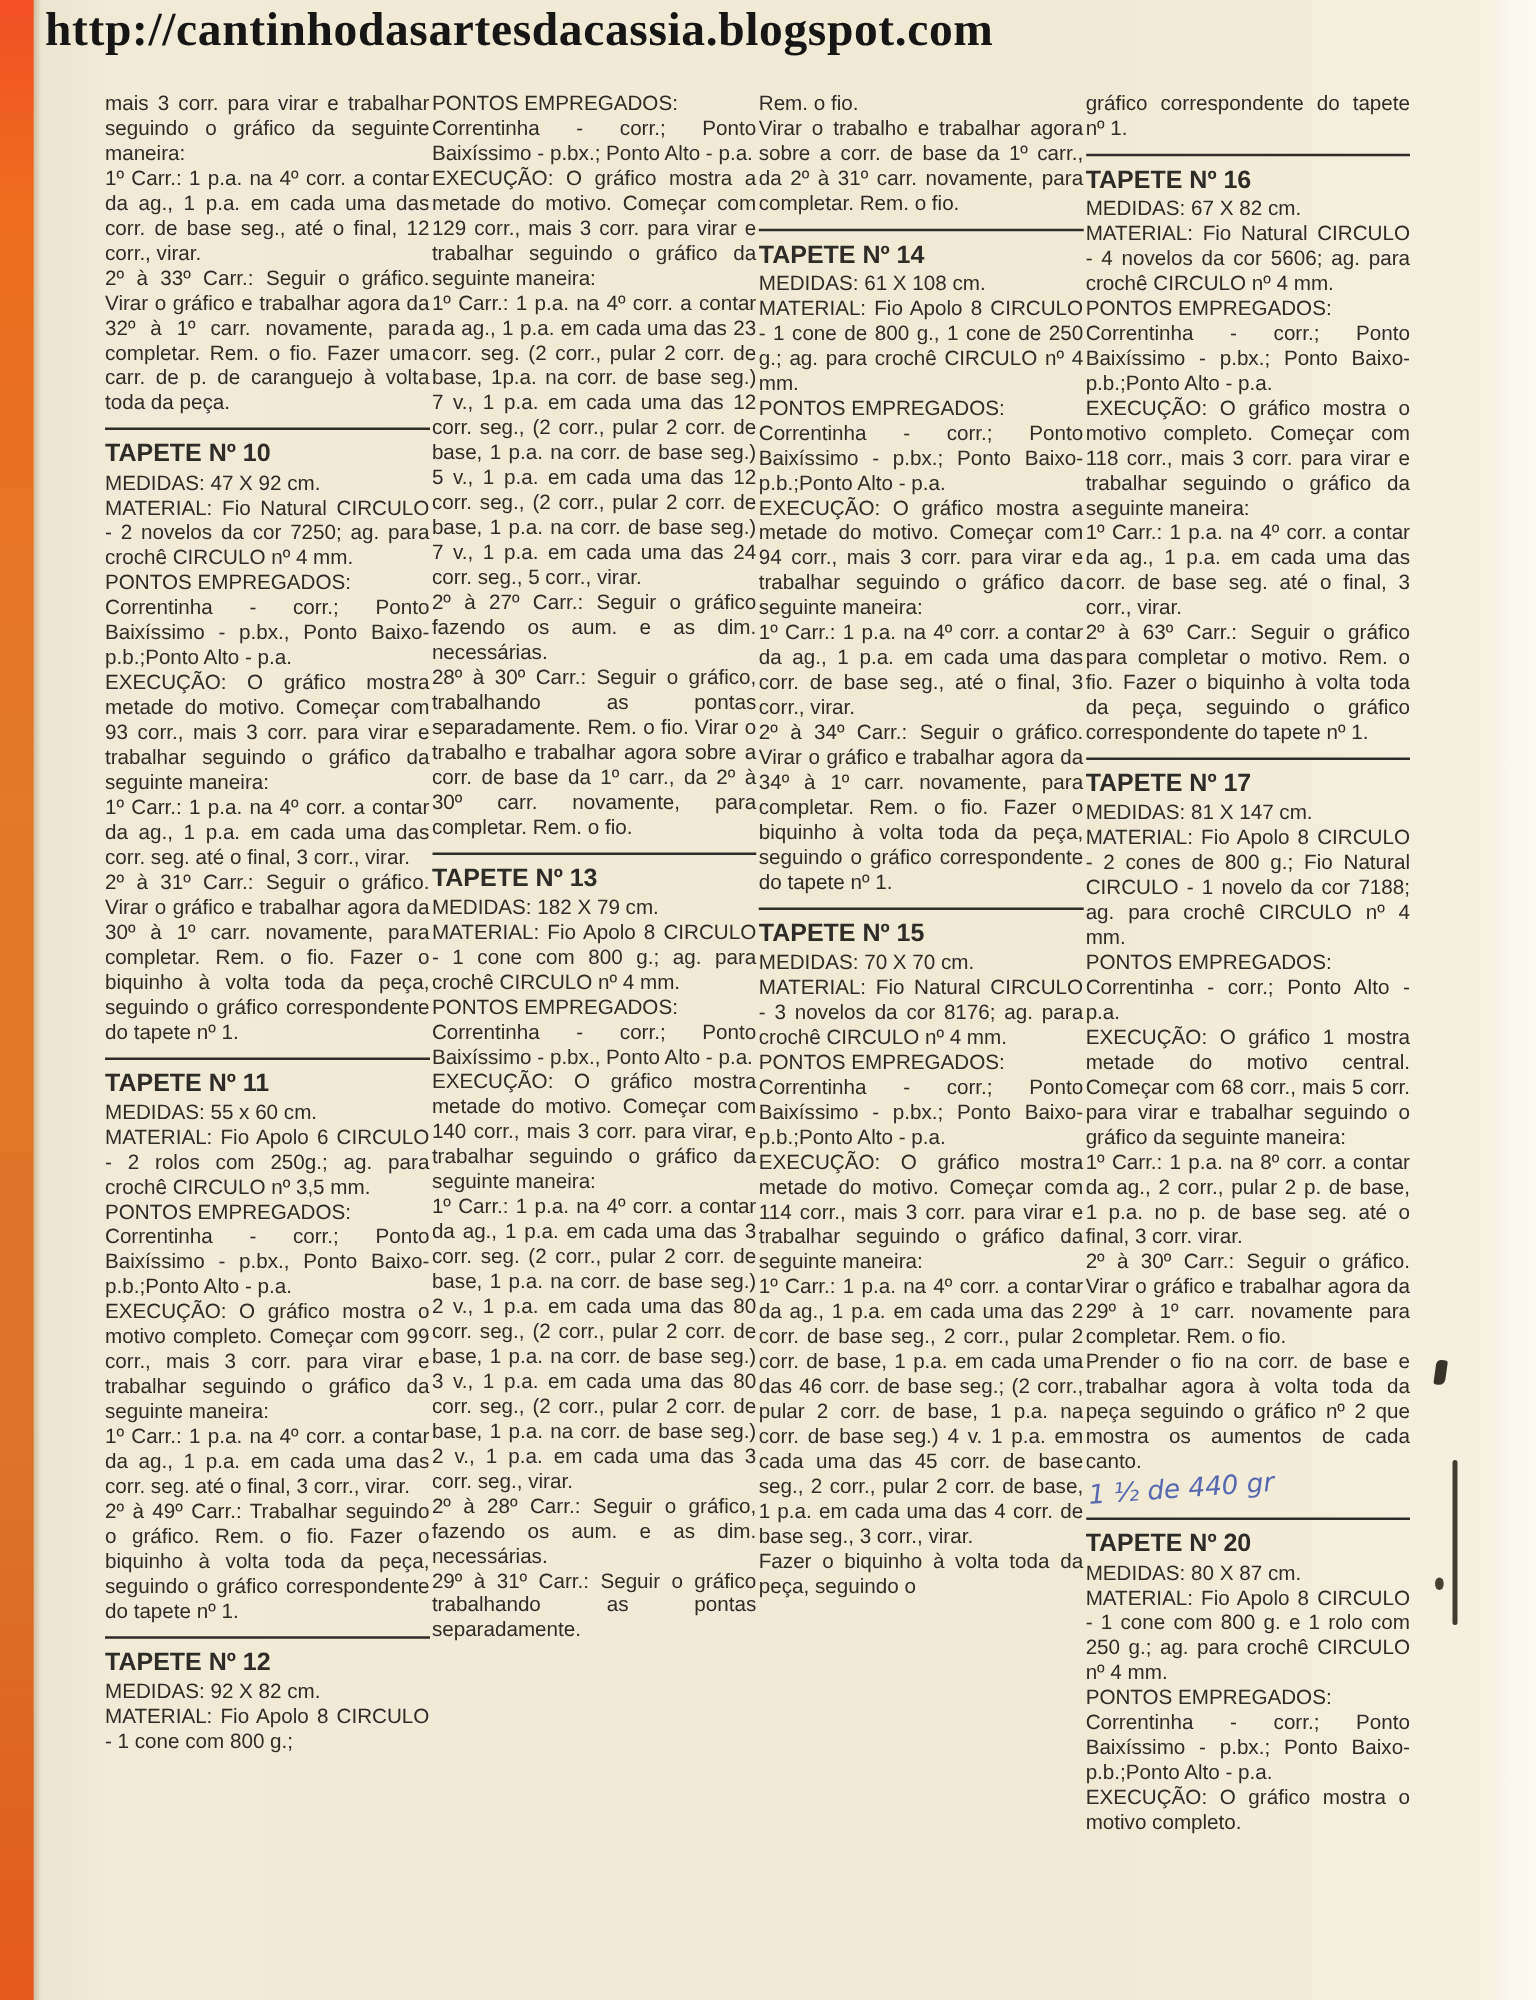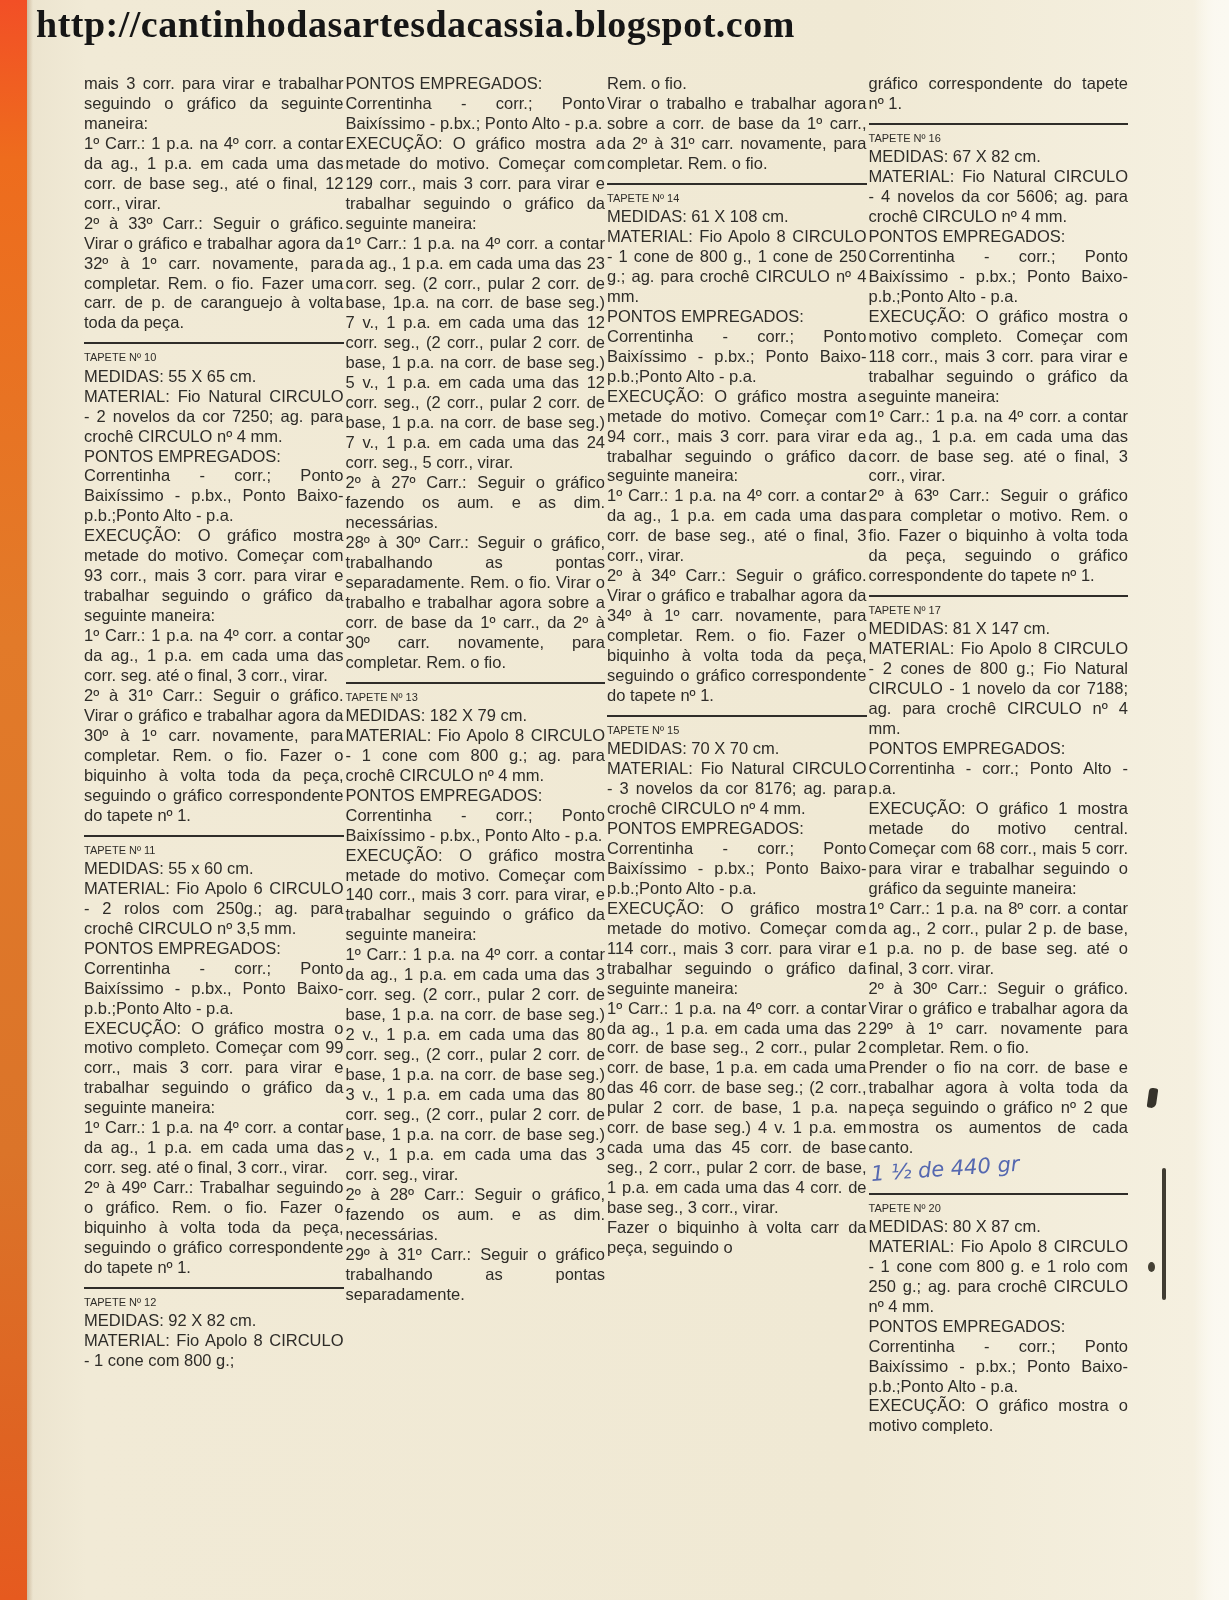--- a/index.html
+++ b/index.html
@@ -65,22 +65,22 @@
     text-align: justify;
     color: var(--ink, #2e2c28);
   }
 
   .column p { margin: 0; }
 
   .column h3.heading {
     margin: 9px 0 2px 0;
     padding-top: 7px;
     border-top: 2px solid var(--rule, #2f2d29);
-    font-size: 11px;
-    font-weight: 400;
+    font-size: 20px;
+    font-weight: 700;
     line-height: 1.21;
     text-align: left;
   }
 
   .column p.handwritten {
     font-family: "DejaVu Sans", sans-serif;
     font-style: italic;
     font-size: 21px;
     color: var(--handwriting-blue, #5568b0);
     transform: rotate(-4deg);
@@ -117,21 +117,21 @@
   <div class="right-margin"></div>
 
   <h1 class="url-header">http://cantinhodasartesdacassia.blogspot.com</h1>
 
   <div class="columns" id="columns">
       <div class="column">
         <p class="para">mais 3 corr. para virar e trabalhar seguindo o gráfico da seguinte maneira:</p>
         <p class="para">1º Carr.: 1 p.a. na 4º corr. a contar da ag., 1 p.a. em cada uma das corr. de base seg., até o final, 12 corr., virar.</p>
         <p class="para">2º à 33º Carr.: Seguir o gráfico. Virar o gráfico e trabalhar agora da 32º à 1º carr. novamente, para completar. Rem. o fio. Fazer uma carr. de p. de caranguejo à volta toda da peça.</p>
         <h3 class="heading">TAPETE Nº 10</h3>
-        <p class="para">MEDIDAS: 55 X 65 cm.</p>
+        <p class="para">MEDIDAS: 47 X 92 cm.</p>
         <p class="para">MATERIAL: Fio Natural CIRCULO - 2 novelos da cor 7250; ag. para crochê CIRCULO nº 4 mm.</p>
         <p class="para">PONTOS EMPREGADOS:</p>
         <p class="para">Correntinha - corr.; Ponto Baixíssimo - p.bx., Ponto Baixo- p.b.;Ponto Alto - p.a.</p>
         <p class="para">EXECUÇÃO: O gráfico mostra metade do motivo. Começar com 93 corr., mais 3 corr. para virar e trabalhar seguindo o gráfico da seguinte maneira:</p>
         <p class="para">1º Carr.: 1 p.a. na 4º corr. a contar da ag., 1 p.a. em cada uma das corr. seg. até o final, 3 corr., virar.</p>
         <p class="para">2º à 31º Carr.: Seguir o gráfico. Virar o gráfico e trabalhar agora da 30º à 1º carr. novamente, para completar. Rem. o fio. Fazer o biquinho à volta toda da peça, seguindo o gráfico correspondente do tapete nº 1.</p>
         <h3 class="heading">TAPETE Nº 11</h3>
         <p class="para">MEDIDAS: 55 x 60 cm.</p>
         <p class="para">MATERIAL: Fio Apolo 6 CIRCULO - 2 rolos com 250g.; ag. para crochê CIRCULO nº 3,5 mm.</p>
         <p class="para">PONTOS EMPREGADOS:</p>
@@ -171,21 +171,21 @@
         <p class="para">EXECUÇÃO: O gráfico mostra a metade do motivo. Começar com 94 corr., mais 3 corr. para virar e trabalhar seguindo o gráfico da seguinte maneira:</p>
         <p class="para">1º Carr.: 1 p.a. na 4º corr. a contar da ag., 1 p.a. em cada uma das corr. de base seg., até o final, 3 corr., virar.</p>
         <p class="para">2º à 34º Carr.: Seguir o gráfico. Virar o gráfico e trabalhar agora da 34º à 1º carr. novamente, para completar. Rem. o fio. Fazer o biquinho à volta toda da peça, seguindo o gráfico correspondente do tapete nº 1.</p>
         <h3 class="heading">TAPETE Nº 15</h3>
         <p class="para">MEDIDAS: 70 X 70 cm.</p>
         <p class="para">MATERIAL: Fio Natural CIRCULO - 3 novelos da cor 8176; ag. para crochê CIRCULO nº 4 mm.</p>
         <p class="para">PONTOS EMPREGADOS:</p>
         <p class="para">Correntinha - corr.; Ponto Baixíssimo - p.bx.; Ponto Baixo- p.b.;Ponto Alto - p.a.</p>
         <p class="para">EXECUÇÃO: O gráfico mostra metade do motivo. Começar com 114 corr., mais 3 corr. para virar e trabalhar seguindo o gráfico da seguinte maneira:</p>
         <p class="para">1º Carr.: 1 p.a. na 4º corr. a contar da ag., 1 p.a. em cada uma das 2 corr. de base seg., 2 corr., pular 2 corr. de base, 1 p.a. em cada uma das 46 corr. de base seg.; (2 corr., pular 2 corr. de base, 1 p.a. na corr. de base seg.) 4 v. 1 p.a. em cada uma das 45 corr. de base seg., 2 corr., pular 2 corr. de base, 1 p.a. em cada uma das 4 corr. de base seg., 3 corr., virar.</p>
-        <p class="para">Fazer o biquinho à volta carr da peça, seguindo o</p>
+        <p class="para">Fazer o biquinho à volta toda da peça, seguindo o</p>
       </div>
       <div class="column">
         <p class="para">gráfico correspondente do tapete nº 1.</p>
         <h3 class="heading">TAPETE Nº 16</h3>
         <p class="para">MEDIDAS: 67 X 82 cm.</p>
         <p class="para">MATERIAL: Fio Natural CIRCULO - 4 novelos da cor 5606; ag. para crochê CIRCULO nº 4 mm.</p>
         <p class="para">PONTOS EMPREGADOS:</p>
         <p class="para">Correntinha - corr.; Ponto Baixíssimo - p.bx.; Ponto Baixo- p.b.;Ponto Alto - p.a.</p>
         <p class="para">EXECUÇÃO: O gráfico mostra o motivo completo. Começar com 118 corr., mais 3 corr. para virar e trabalhar seguindo o gráfico da seguinte maneira:</p>
         <p class="para">1º Carr.: 1 p.a. na 4º corr. a contar da ag., 1 p.a. em cada uma das corr. de base seg. até o final, 3 corr., virar.</p>

